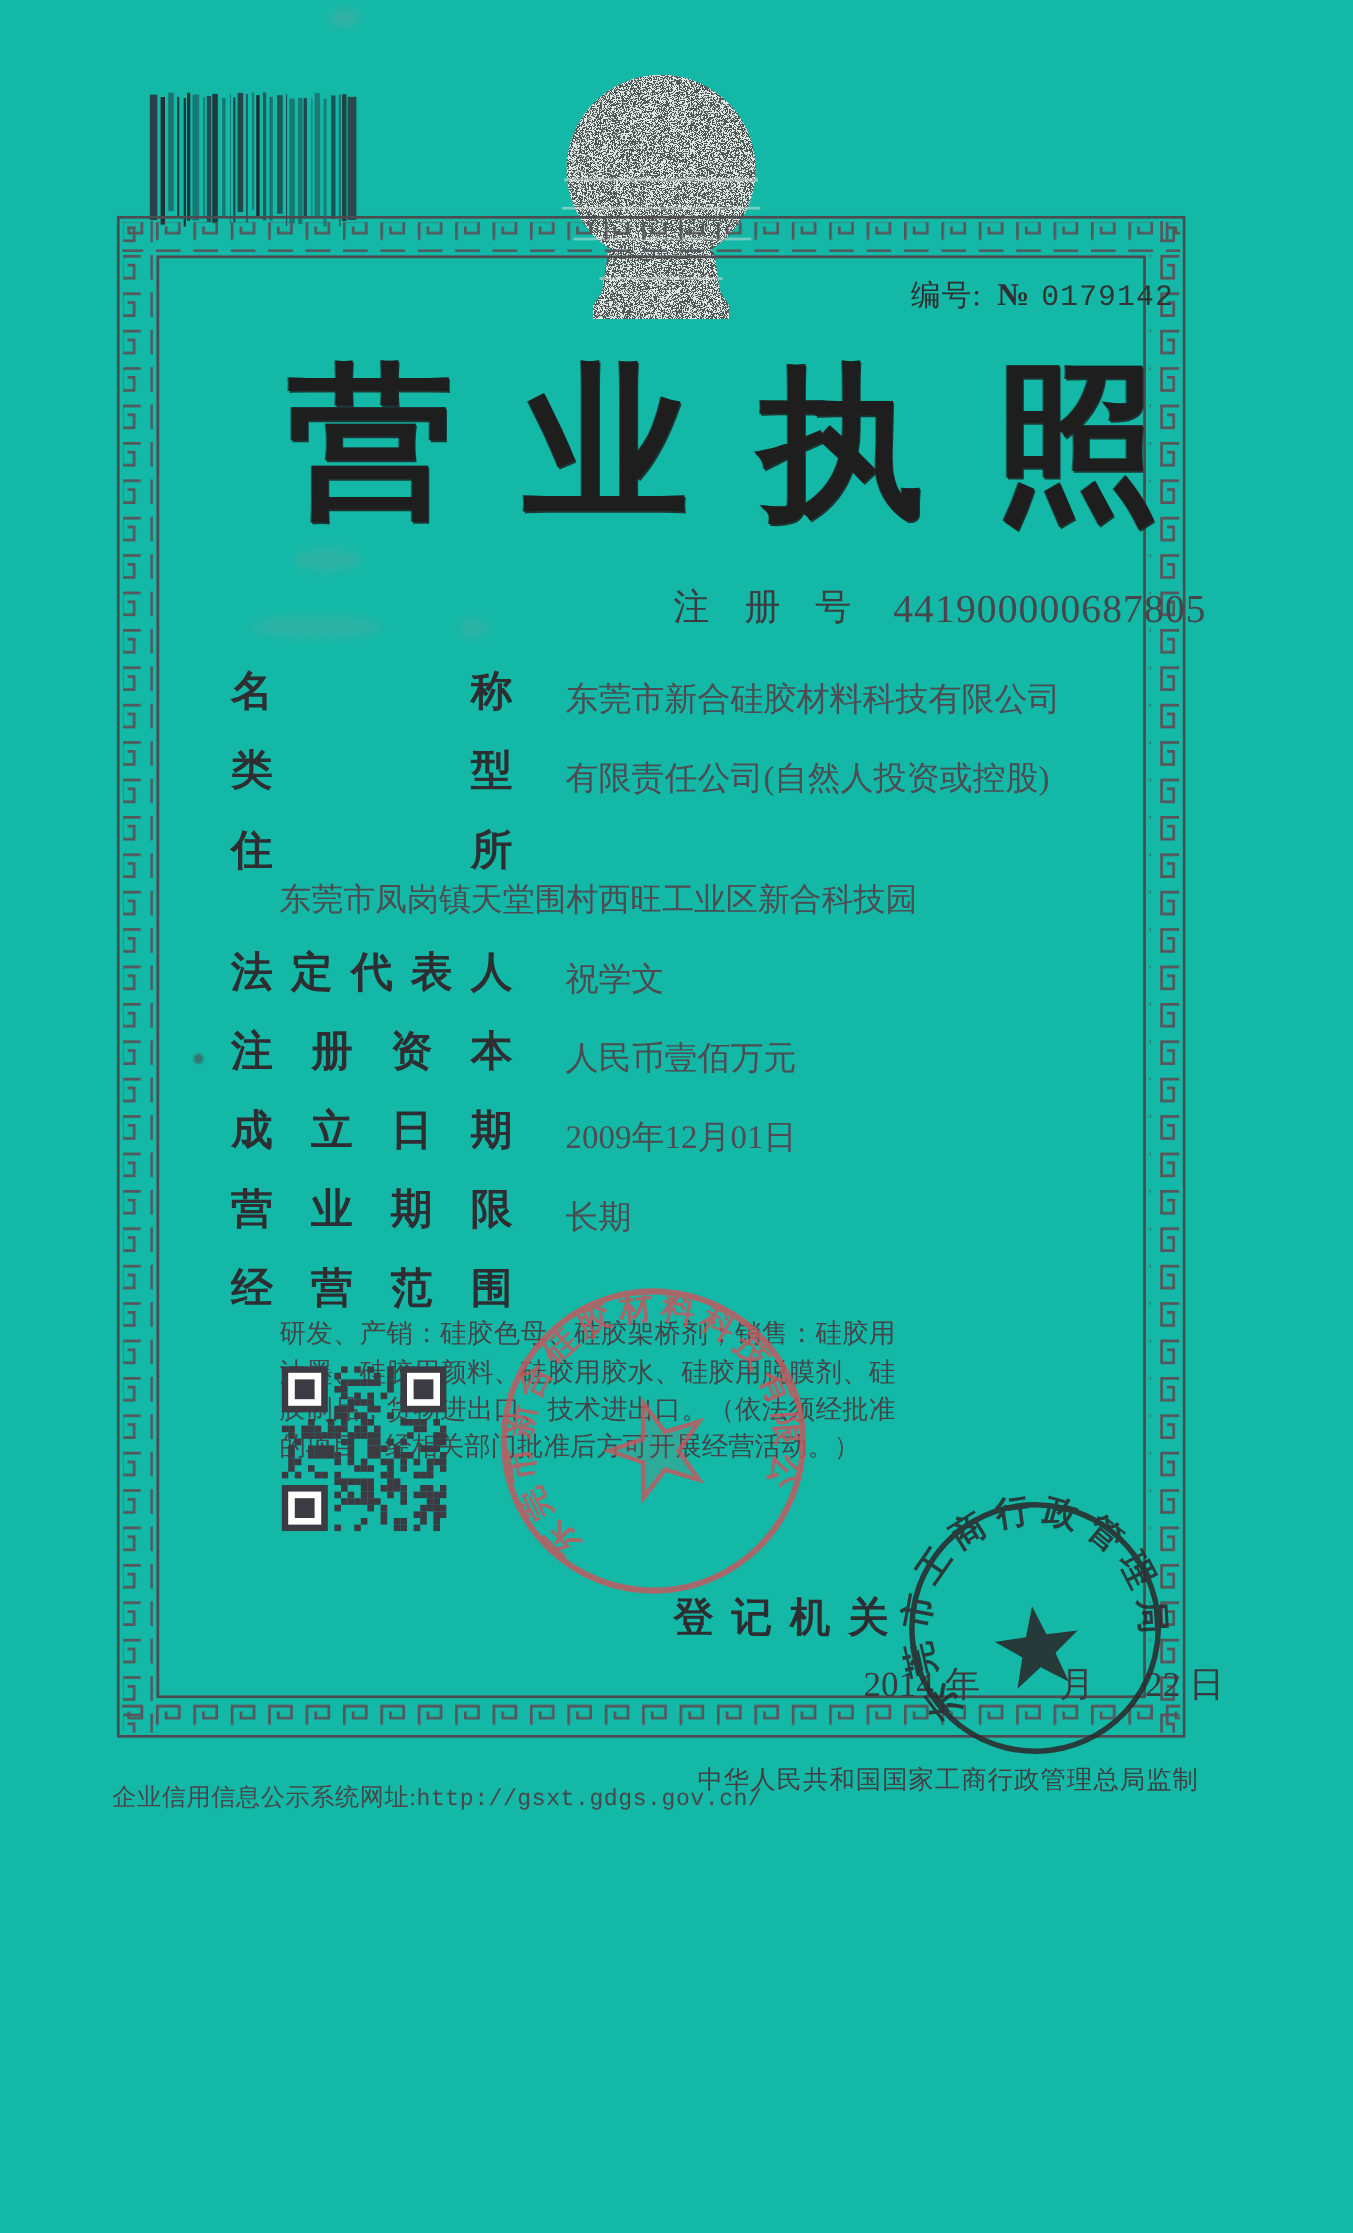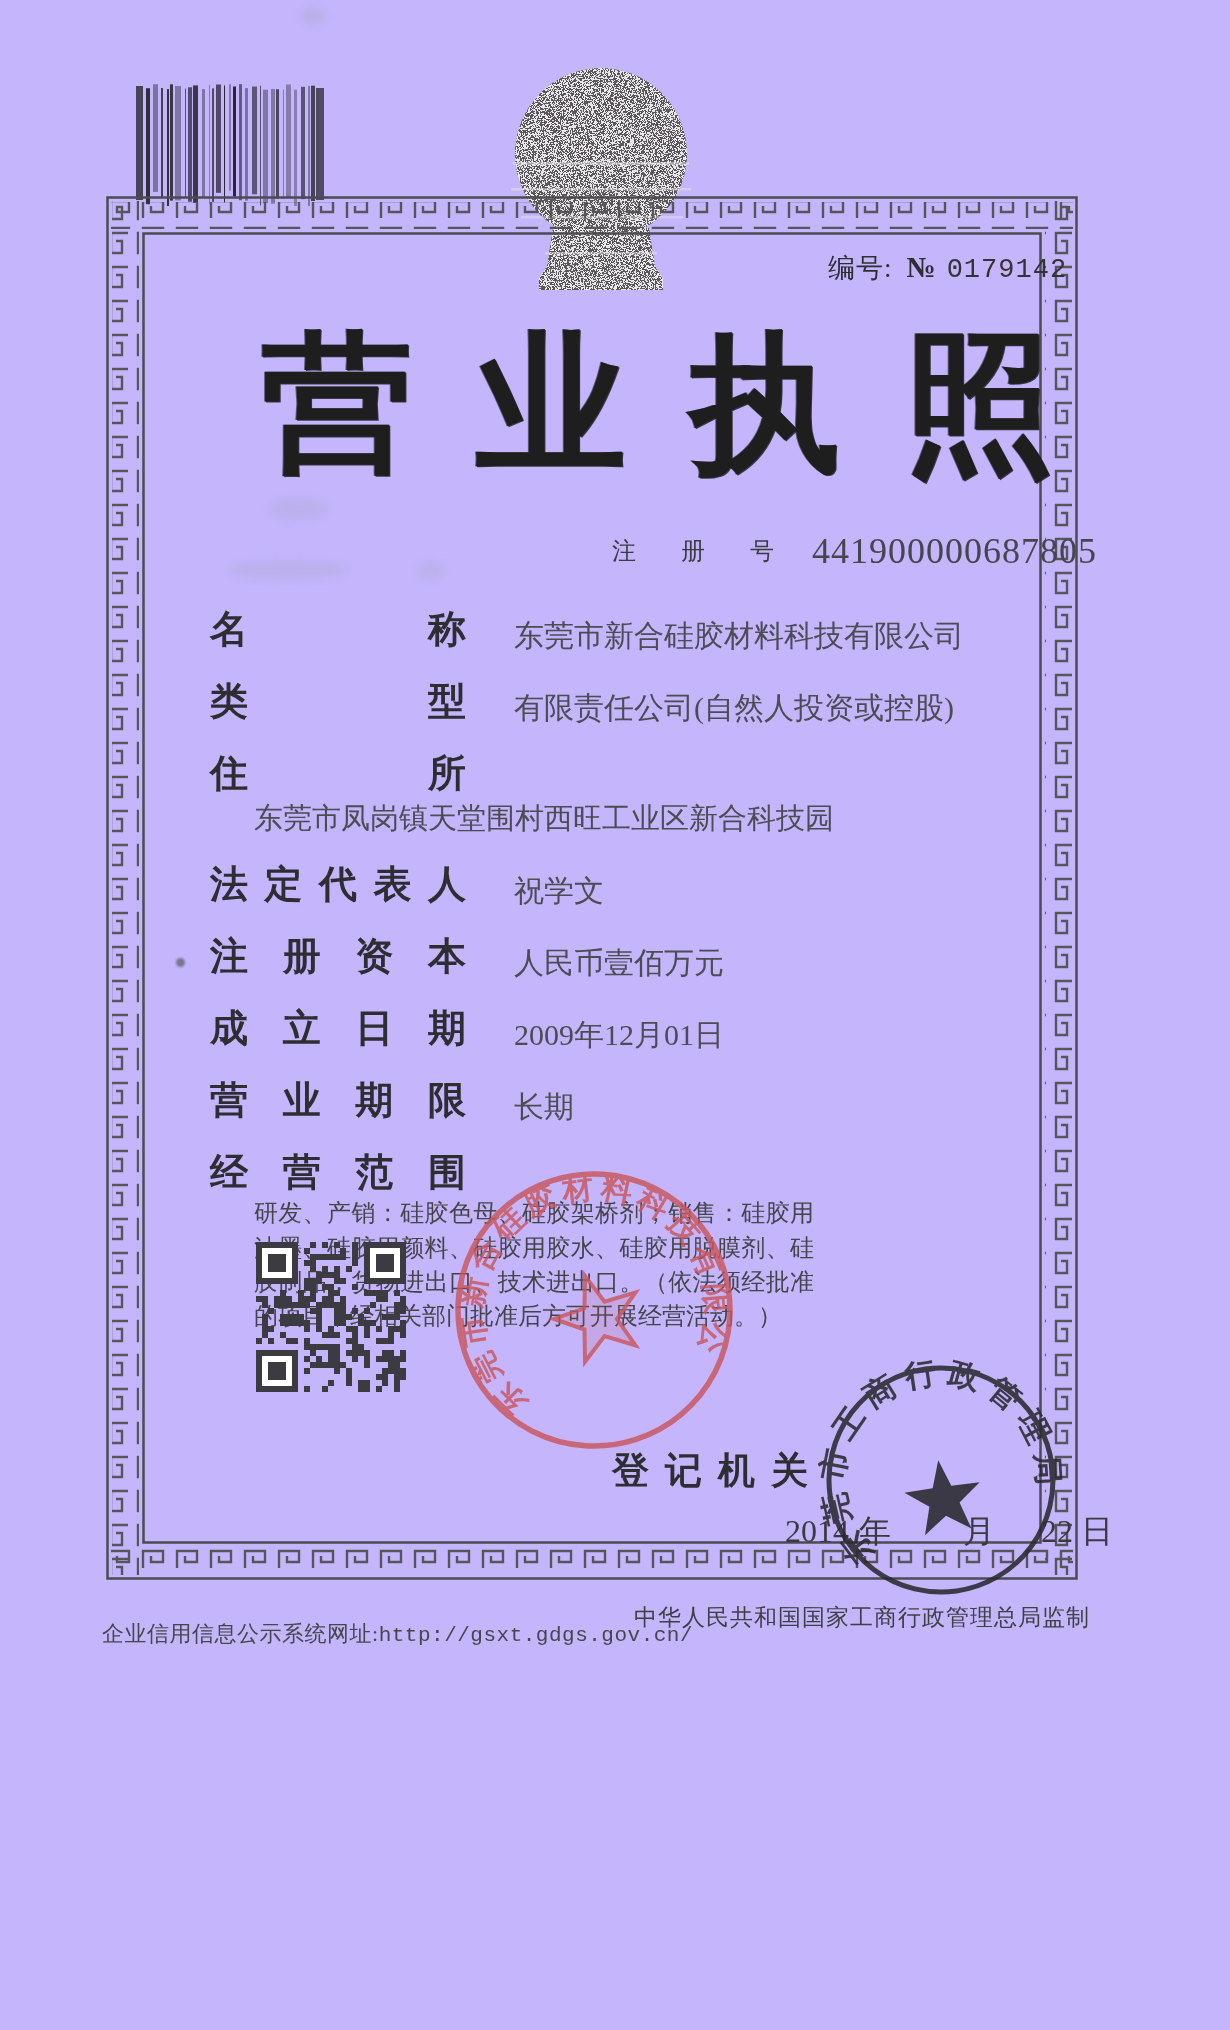--- a/index.html
+++ b/index.html
@@ -1,16 +1,16 @@
 <!DOCTYPE html>
 <html><head>
 <meta charset="utf-8">
 <style>
   html,body{margin:0;padding:0;background:#e9e9e9;}
-  .paper{position:relative;width:1230px;height:2030px;background:#c4b5fd;overflow:hidden;
+  .paper{position:relative;width:1230px;height:2030px;background:#14b8a6;overflow:hidden;
          font-family:"Liberation Serif","DejaVu Serif",serif;color:#3a3a3a;}
 
   
   .barcode{position:absolute;left:136px;top:82px;width:196px;height:124px;filter:blur(0.5px);}
   .emblem{position:absolute;left:505px;top:66px;width:192px;height:226px;opacity:.93;}
 
   
   .frame{position:absolute;left:106px;top:196px;}
 
   
@@ -19,21 +19,21 @@
   .serial .no{font-weight:bold;font-size:29px;margin:0 10px 0 14px;}
   .serial .num{font-family:"Liberation Mono","DejaVu Sans Mono",monospace;font-size:27px;color:#333;}
   .title{position:absolute;left:106px;top:318px;width:1104px;text-align:center;
          font-size:150px;line-height:1.15;font-weight:900;color:#1e1e1e;
          letter-spacing:64px;text-indent:64px;
          text-shadow:1px 1px 0 rgba(30,30,30,.85), -1px 0 0 rgba(30,30,30,.6);}
 
   
   .regrow{position:absolute;left:612px;top:530px;white-space:nowrap;}
   .regrow .rlabel{display:inline-block;width:162px;text-align:justify;text-align-last:justify;
-                  font-size:24px;color:#3c3c40;vertical-align:middle;}
+                  font-size:33px;color:#3c3c40;vertical-align:middle;}
   .regrow .rnum{font-size:36px;color:#46464c;margin-left:34px;letter-spacing:1px;vertical-align:middle;margin-top:25px;}
 
   
   .fields{position:absolute;left:210px;top:610px;width:860px;}
   .frow{position:relative;margin-bottom:27px;min-height:44px;}
   .flabel{display:inline-block;width:256px;text-align:justify;text-align-last:justify;
           font-size:38px;font-weight:600;color:#2e2e32;vertical-align:top;line-height:1.05;}
   .fvalue{display:inline-block;margin-left:44px;font-size:30px;color:#4c4c52;vertical-align:top;
           line-height:1.3;padding-top:6px;white-space:nowrap;}
   .frow.scope .fvalue{white-space:normal;width:560px;font-size:24px;line-height:1.42;

